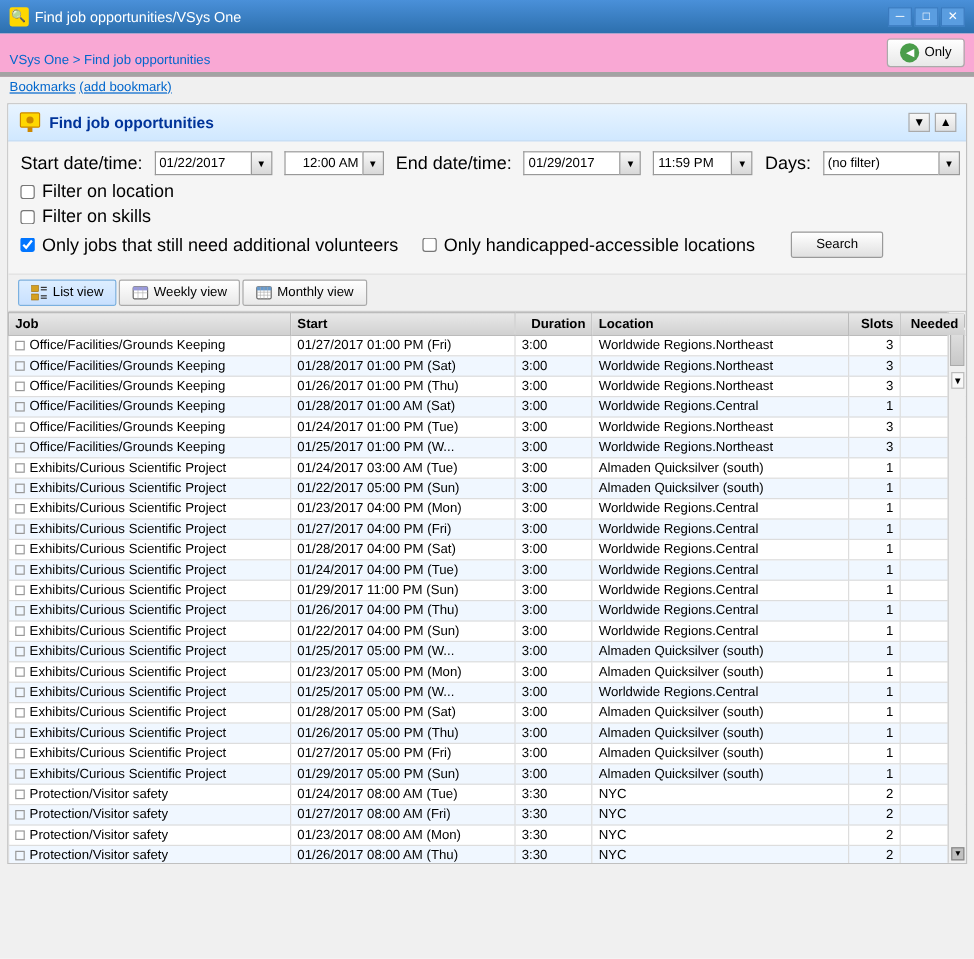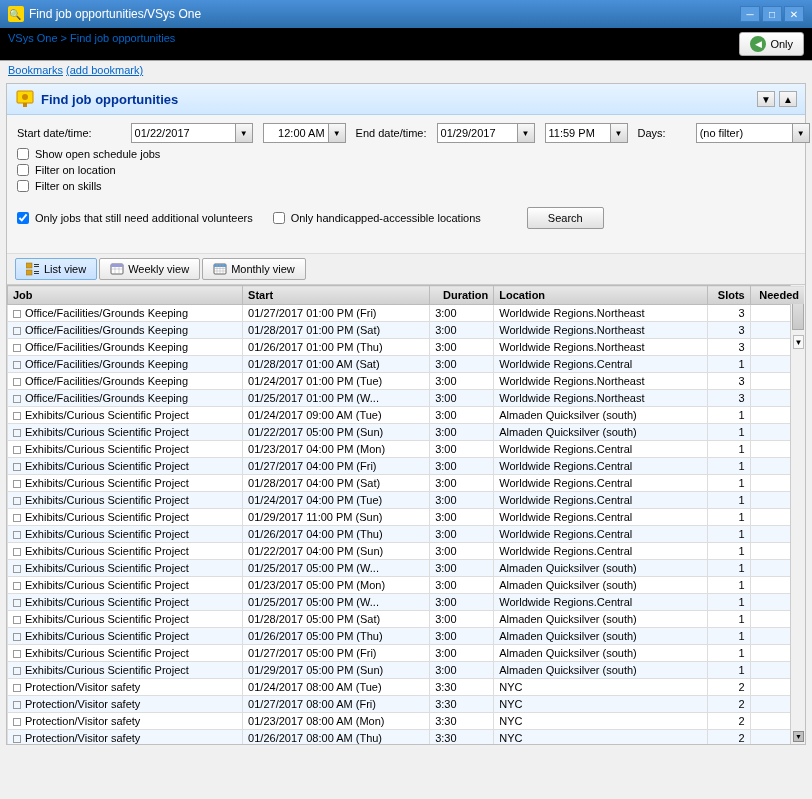--- a/index.html
+++ b/index.html
@@ -49,25 +49,25 @@
       border: 1px solid #3a7abf;
       color: white;
       font-size: 10px;
       cursor: pointer;
       display: flex;
       align-items: center;
       justify-content: center;
     }
 
     .nav-bar {
-      background: #000000;
-      border-bottom: 1px solid #a3a3a3;
+      background: #f9a8d4;
+      border-bottom: 4px solid #a3a3a3;
       padding: 4px 8px;
       display: flex;
-      align-items: flex-start;
+      align-items: flex-end;
       justify-content: space-between;
     }
     .breadcrumb {
       font-size: 11px;
       color: #0066cc;
     }
     .breadcrumb a { color: #0066cc; text-decoration: none; }
     .back-btn {
       display: flex;
       align-items: center;
@@ -148,21 +148,21 @@
       background: #f5f5f5;
       border-bottom: 1px solid #ddd;
     }
     .form-row {
       display: flex;
       align-items: center;
       gap: 10px;
       margin-bottom: 5px;
     }
     .form-label {
-      font-size: 11px;
+      font-size: 15px;
       white-space: nowrap;
     }
     .dropdown-wrapper {
       display: flex;
       align-items: center;
     }
     .dropdown-input {
       width: 90px;
       height: 20px;
       border: 1px solid #999;
@@ -311,61 +311,57 @@
       <button class="panel-btn">▼</button>
       <button class="panel-btn">▲</button>
     </div>
   </div>
 
   <div class="form-area">
 
     <div class="form-row">
       <span class="form-label">Start date/time:</span>
       <div class="dropdown-wrapper">
-        <input class="dropdown-input" readonly="" style="width: 104px; margin-left: 29px;" value="01/22/2017">
+        <input class="dropdown-input" readonly="" style="width: 80px;" value="01/22/2017">
         <button class="dropdown-btn">▼</button>
       </div>
       <div class="dropdown-wrapper">
         <input class="dropdown-input" readonly="" style="width: 65px; text-align: right;" value="12:00 AM">
         <button class="dropdown-btn">▼</button>
       </div>
       <span class="form-label">End date/time:</span>
       <div class="dropdown-wrapper">
         <input class="dropdown-input" readonly="" style="width: 80px;" value="01/29/2017">
         <button class="dropdown-btn">▼</button>
       </div>
       <div class="dropdown-wrapper">
         <input class="dropdown-input" readonly="" style="width: 65px;" value="11:59 PM">
         <button class="dropdown-btn">▼</button>
       </div>
       <span class="form-label">Days:</span>
       <div class="dropdown-wrapper">
-        <input class="dropdown-input" readonly="" style="width: 96px; margin-left: 20px;" value="(no filter)">
+        <input class="dropdown-input" readonly="" style="width: 96px;" value="(no filter)">
         <button class="dropdown-btn">▼</button>
       </div>
     </div>
 
-    <div class="checkbox-row">
-      <input type="checkbox" style="">
-      <span class="form-label">Show open schedule jobs</span>
-    </div>
     <div class="checkbox-row">
       <input type="checkbox" style="">
       <span class="form-label">Filter on location</span>
     </div>
     <div class="checkbox-row">
       <input type="checkbox" style="">
       <span class="form-label">Filter on skills</span>
     </div>
     <div class="form-row">
       <div class="checkbox-row" style="margin:0;">
         <input type="checkbox" checked="" style="">
         <span class="form-label">Only jobs that still need additional volunteers</span>
       </div>
-      <div class="checkbox-row" style="margin:16px; margin-left: 10px; align-items: center;">
+      <div class="checkbox-row" style="margin:0; margin-left: 10px; align-items: center;">
         <input type="checkbox" style="">
         <span class="form-label">Only handicapped-accessible locations</span>
       </div>
       <button class="search-btn" style="margin-left: 20px;">Search</button>
     </div>
   </div>
 
   <div class="view-tabs">
     <div class="view-tab active">
       <span class="tab-icon">
@@ -464,21 +460,21 @@
           <tr>
             <td><span style="display: inline-block; width: 8px; height: 8px; border: 1px solid rgb(153, 153, 153); margin-right: 4px; vertical-align: middle;"></span>Office/Facilities/Grounds Keeping</td>
             <td>01/25/2017 01:00 PM (W...</td>
             <td>3:00</td>
             <td>Worldwide Regions.Northeast</td>
             <td class="right">3</td>
             <td class="right">3</td>
           </tr>
           <tr>
             <td><span style="display: inline-block; width: 8px; height: 8px; border: 1px solid rgb(153, 153, 153); margin-right: 4px; vertical-align: middle;"></span>Exhibits/Curious Scientific Project</td>
-            <td>01/24/2017 09:00 AM (Tue)</td>
+            <td>01/24/2017 03:00 AM (Tue)</td>
             <td>3:00</td>
             <td>Almaden Quicksilver (south)</td>
             <td class="right">1</td>
             <td class="right">1</td>
           </tr>
           <tr>
             <td><span style="display: inline-block; width: 8px; height: 8px; border: 1px solid rgb(153, 153, 153); margin-right: 4px; vertical-align: middle;"></span>Exhibits/Curious Scientific Project</td>
             <td>01/22/2017 05:00 PM (Sun)</td>
             <td>3:00</td>
             <td>Almaden Quicksilver (south)</td>

